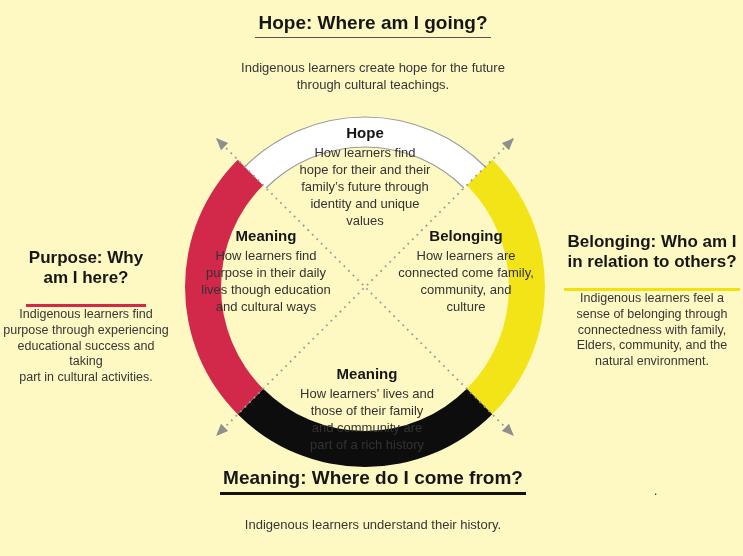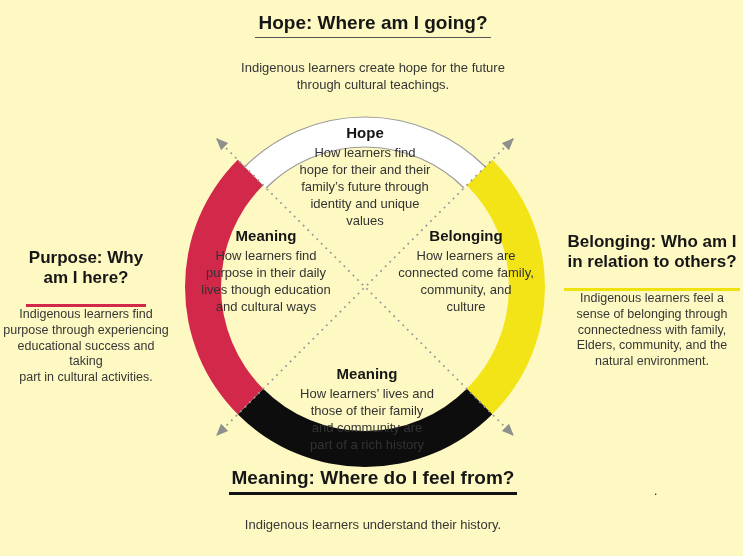--- a/index.html
+++ b/index.html
@@ -110,19 +110,19 @@
     <div class="outer-title side-title u-yellow pre">Belonging: Who am I
 in relation to others?</div>
     <div class="side-body pre">Indigenous learners feel a
 sense of belonging through
 connectedness with family,
 Elders, community, and the
 natural environment.</div>
   </div>
 
   <div class="abs center" style="left:190px; top:467px; width:366px;">
-    <div class="outer-title u-black">Meaning: Where do I feel from?</div>
+    <div class="outer-title u-black">Meaning: Where do I come from?</div>
     <div class="outer-body pre">Indigenous learners understand their history.</div>
   </div>
 
   <div class="abs stray-dot" style="left:654px; top:484px;">.</div>
 
 </div>
 
 </body></html>

